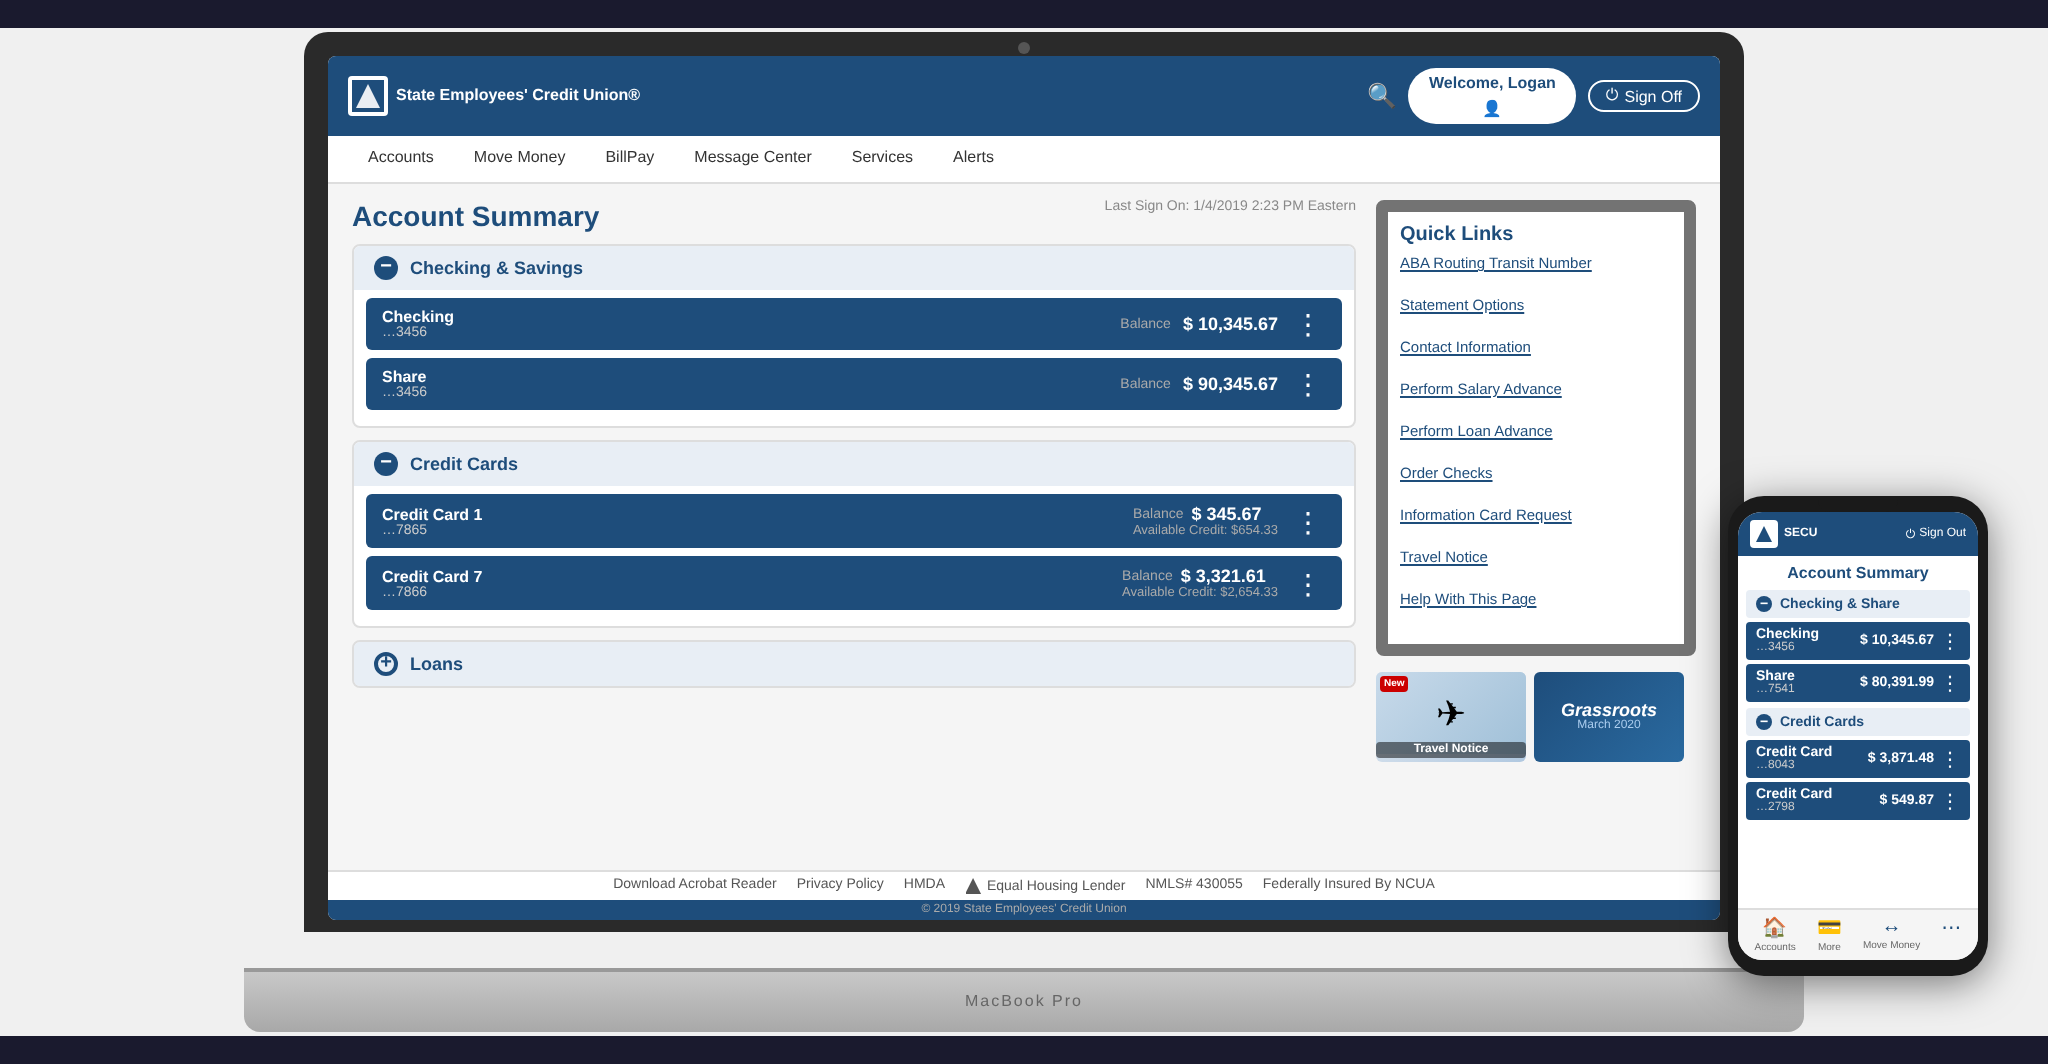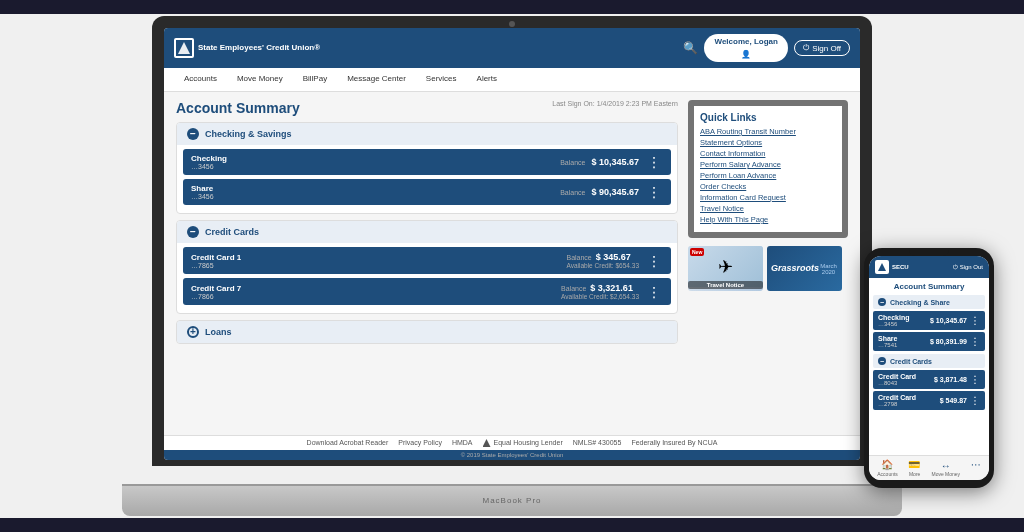--- a/index.html
+++ b/index.html
@@ -323,21 +323,21 @@
       font-weight: bold;
       color: #1e4d7b;
       margin-bottom: 4px;
     }
 
     .quick-link {
       font-size: 7.5px;
       color: #1e4d7b;
       text-decoration: underline;
       display: block;
-      margin-bottom: 2px;
+      margin-bottom: 12px;
       cursor: pointer;
     }
 
     .promo-images {
       display: flex;
       gap: 4px;
     }
 
     .promo-img {
       width: 75px;
@@ -374,21 +374,21 @@
       color: white;
       font-size: 5px;
       font-weight: bold;
       padding: 1px 2px;
       border-radius: 2px;
     }
 
     .promo-img-grassroots {
       background: linear-gradient(135deg, #1e4d7b, #2a6aa0);
       display: flex;
-      flex-direction: row;
+      flex-direction: column;
       align-items: center;
       justify-content: center;
       padding: 4px;
     }
 
     .grassroots-title {
       font-size: 9px;
       font-weight: bold;
       color: white;
       font-style: italic;

